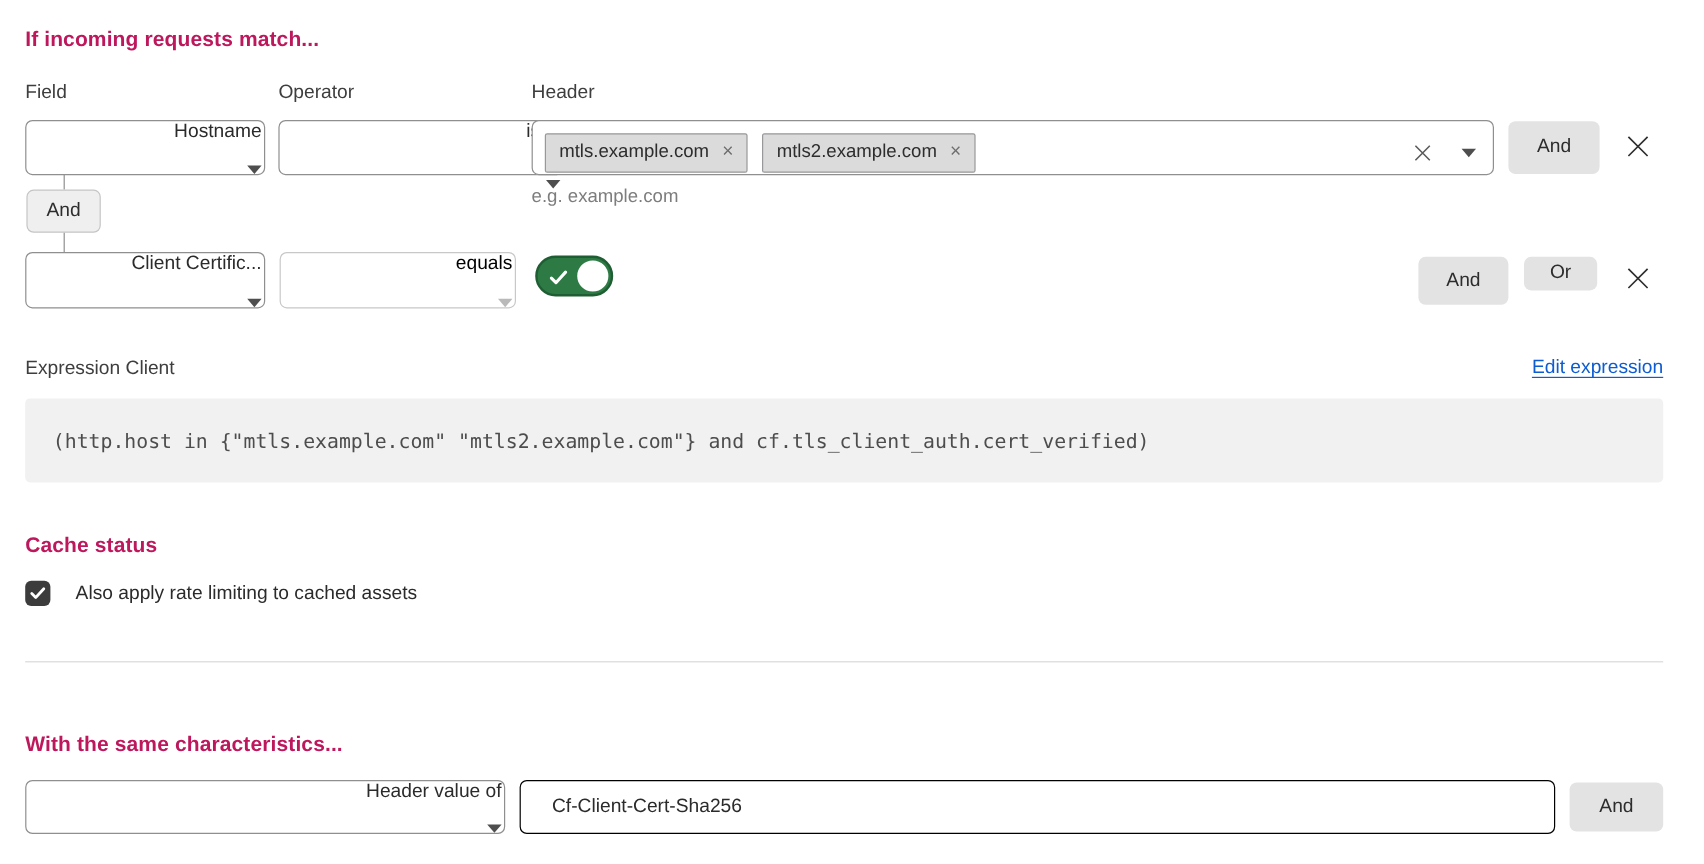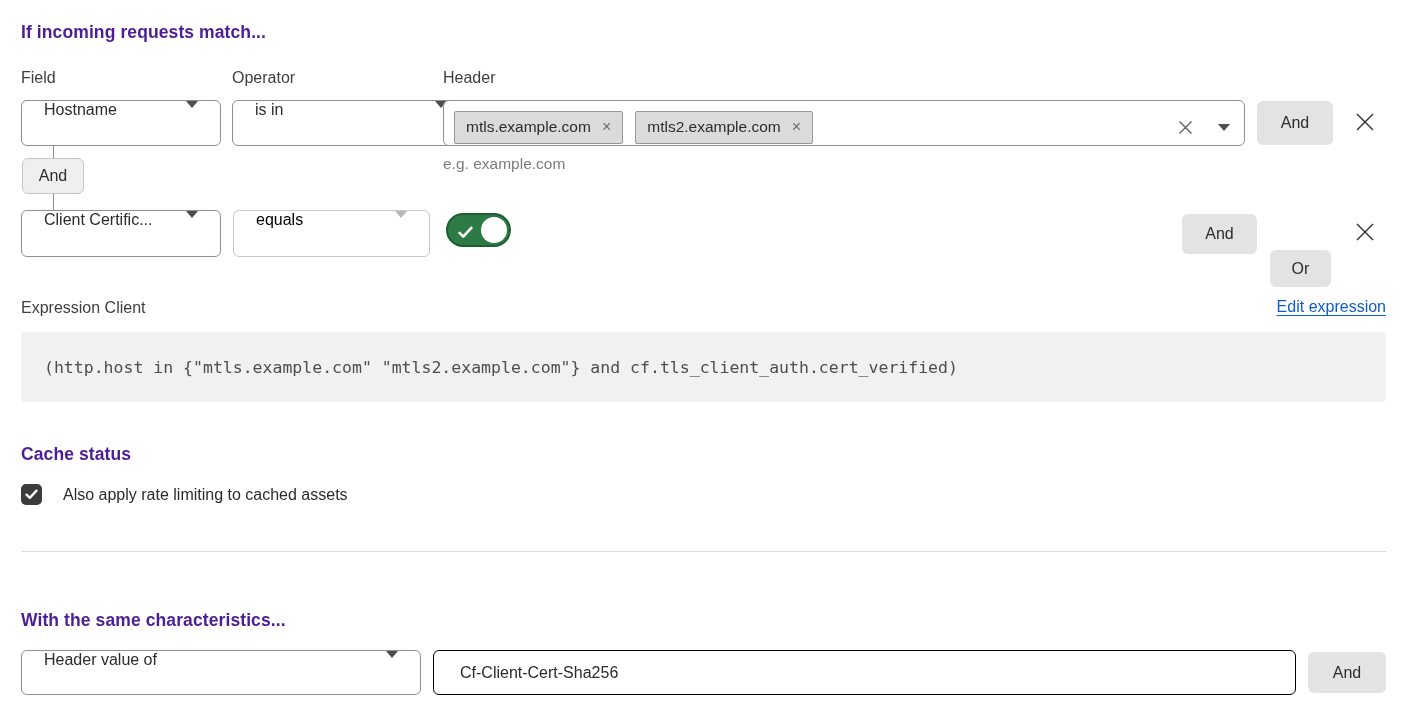--- a/index.html
+++ b/index.html
@@ -1,24 +1,24 @@
 <!DOCTYPE html>
 <html><head>
 <meta charset="utf-8">
 <style>
   * { margin:0; padding:0; box-sizing:border-box; }
   body { background:#fff; font-family:"Liberation Sans", sans-serif; }
   #app { position:relative; width:1420px; height:720px; background:#fff; overflow:hidden; color:#2b2b2b; }
 
-  .h-title { position:absolute; font-size:17.5px; font-weight:700; color:#4c1d95; letter-spacing:.1px; }
+  .h-title { position:absolute; font-size:17.5px; font-weight:700; color:#be185d; letter-spacing:.1px; }
   .col-label { position:absolute; font-size:16px; color:#3e3e3e; }
 
-  .sel { position:absolute; display:flex; align-items:flex-start; justify-content:space-between;
-         border:1px solid #8f8f8f; border-radius:6px; background:#fff; padding:0 22px;
-         font-size:16px; color:#2b2b2b; cursor:pointer; }
+  .sel { position:absolute; display:flex; align-items:flex-end; justify-content:space-between;
+         border:1px solid #8f8f8f; border-radius:6px; background:#fff; padding:0 2px;
+         font-size:16px; color:#2b2b2b; cursor:pointer;flex-direction:column; }
   .sel--disabled { border-color:#c8c8c8; color:#000000; cursor:default; }
   .caret { width:0; height:0; border-left:6px solid transparent; border-right:6px solid transparent;
            border-top:7px solid #4e4e4e; flex:0 0 auto; margin-left:8px; }
   .sel--disabled .caret { border-top-color:#b9b9b9; }
 
   .valuebox { position:absolute; display:flex; align-items:center; border:1px solid #8f8f8f;
               border-radius:6px; background:#fff; padding:8px 14px 0 10px; gap:12px; }
   .tag { display:inline-flex; align-items:center; gap:11px; height:33px; padding:0 11px;
          background:#dbdbdb; border:1px solid #98989b; border-radius:2px;
          font-size:15.5px; color:#2d2d2d; white-space:nowrap; }
@@ -125,21 +125,21 @@
   <div class="toggle" style="left:446px; top:213px;">
     <span class="tick">
       <svg width="15" height="13" viewBox="0 0 15 13">
         <path d="M1.5 6.8 L5.3 10.6 L13.3 1.8" stroke="#fff" stroke-width="2.6" fill="none" stroke-linecap="round" stroke-linejoin="round"></path>
       </svg>
     </span>
     <span class="knob"></span>
   </div>
 
   <button class="btn" style="left:1182px; top:214px; width:75px; height:40px;">And</button>
-  <button class="btn" style="left:1270px; top:214px; width:61px; height:37px;margin-top:36px;">Or</button>
+  <button class="btn" style="left:1270px; top:214px; width:61px; height:28px;">Or</button>
 
   <button class="xbtn" style="left:1353px; top:220px;">
     <svg width="22" height="22" viewBox="0 0 22 22">
       <path d="M3 3 L19 19 M19 3 L3 19" stroke="#2f2f2f" stroke-width="1.4" fill="none"></path>
     </svg>
   </button>
 
   <div class="col-label" style="left:21px; top:299px;">Expression Client</div>
   <a class="link" style="right:34px; top:298px;">Edit expression</a>
 

